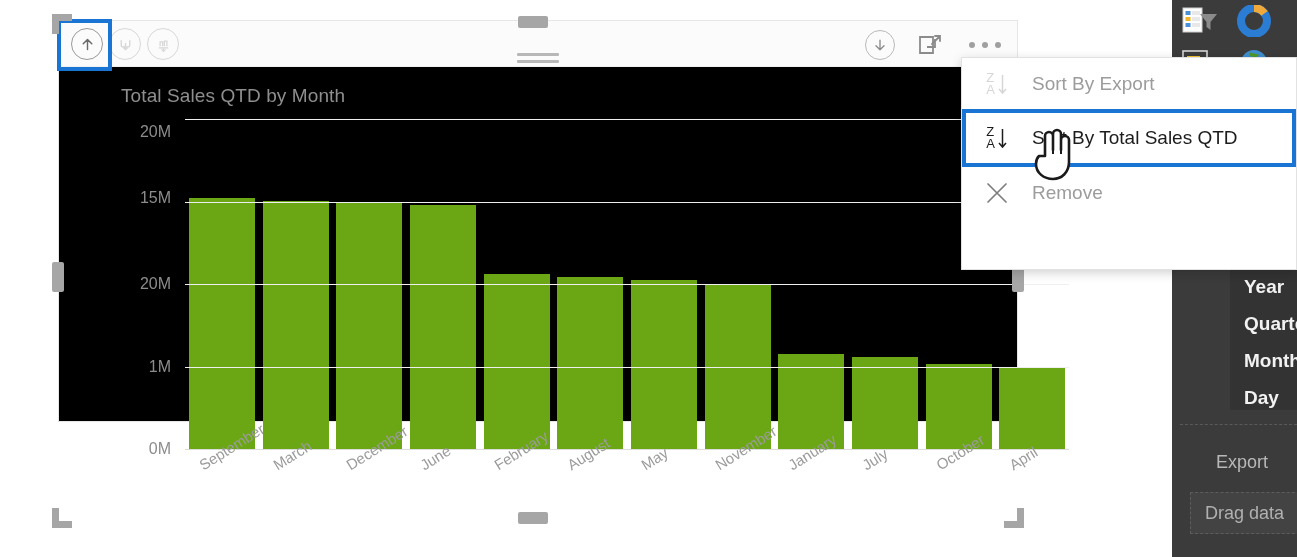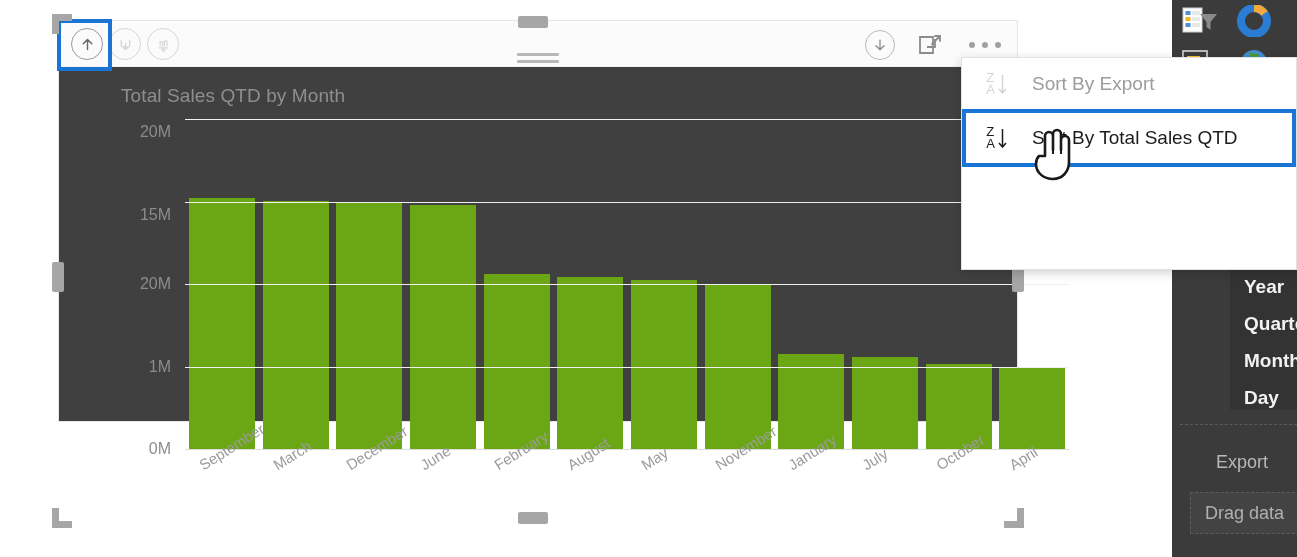--- a/index.html
+++ b/index.html
@@ -10,21 +10,21 @@
     overflow: hidden;
   }
   #root { position: relative; width: 1297px; height: 557px; background:#fff; }
 
   
   .canvas-bg { position:absolute; left:0; top:0; width:1172px; height:557px; background:#ffffff; }
 
   
   .visual {
     position:absolute; left:58px; top:20px; width:960px; height:402px;
-    background:#404040;
+    background:#000000;
     border:1px solid #e6e6e6;
   }
   .visual-header {
     position:absolute; left:0; top:0; width:100%; height:46px;
     background:#fbfbfb; border-bottom:1px solid #f0f0f0;
   }
 
   
   .hdr-icons-left { position:absolute; left:12px; top:7px; display:flex; gap:6px; align-items:center; }
   .circ-icon {
@@ -197,21 +197,21 @@
       </div>
     </div>
 
     <div class="chart-title">Total Sales QTD by Month</div>
 
     <div class="plot">
       <div class="ylabels">
           <div class="ylabel" style="top: 330px;">0M</div>
           <div class="ylabel" style="top: 247.5px;">1M</div>
           <div class="ylabel" style="top: 165px;">20M</div>
-          <div class="ylabel" style="top: 96px;">15M</div>
+          <div class="ylabel" style="top: 79px;">15M</div>
           <div class="ylabel" style="top: 13px;">20M</div>
         </div>
       <div class="gridarea">
         <div class="bars">
             <div class="barcell">
               <div class="bar" title="September" style="height: 250.8px; background: rgb(107, 167, 20);"></div>
             </div>
             <div class="barcell">
               <div class="bar" title="March" style="height: 248.325px; background: rgb(107, 167, 20);"></div>
             </div>
@@ -332,20 +332,28 @@
             </span>
           <svg width="11" height="22" viewBox="0 0 11 22">
               <path d="M5.5 2v17M2 16l3.5 4 3.5-4" stroke="currentColor" stroke-width="1.5" fill="none"></path>
             </svg>
         </span>
       </span>
       <span>Sort By Total Sales QTD</span>
     </div>
 
 
+    <div class="ctx-item">
+      <span class="ctx-ico">
+        <svg width="24" height="24" viewBox="0 0 24 24">
+            <path d="M3 3l18 18M21 3L3 21" stroke="#7d7d7d" stroke-width="1.7" fill="none" stroke-linecap="round"></path>
+          </svg>
+      </span>
+      <span>Remove</span>
+    </div>
   </div>
 
   <div class="cursor">
     <svg width="44" height="56" viewBox="0 0 44 56">
       <path d="M13 30V10a4 4 0 018 0v14V8a4 4 0 018 0v16V14a4 4 0 018 0v22c0 10-7 17-16 17s-17-6-17-15c0-4 1-6 3-8z" fill="#ffffff" stroke="#1a1a1a" stroke-width="2.6" stroke-linejoin="round"></path>
       <path d="M21 16v12M29 16v12" stroke="#1a1a1a" stroke-width="2" fill="none"></path>
     </svg>
   </div>
 
   <div class="rail">

